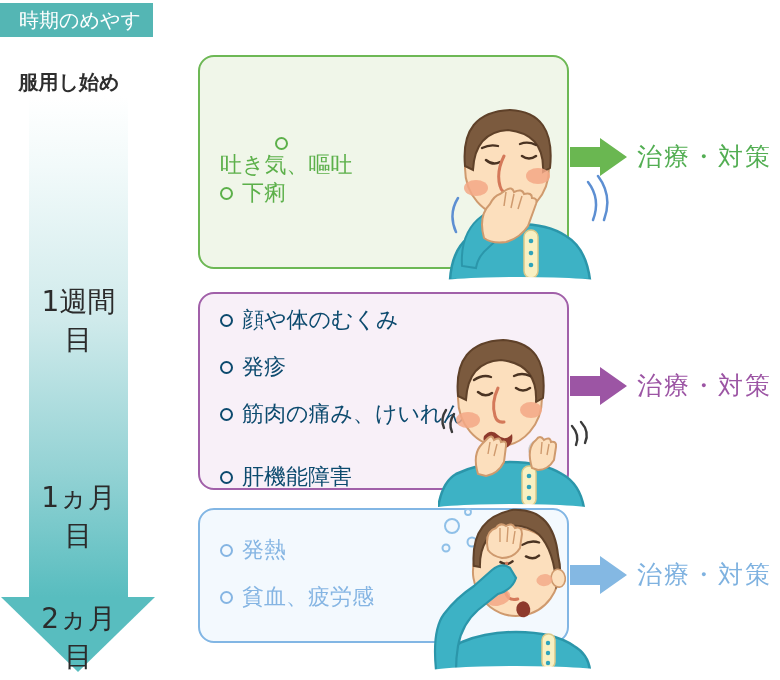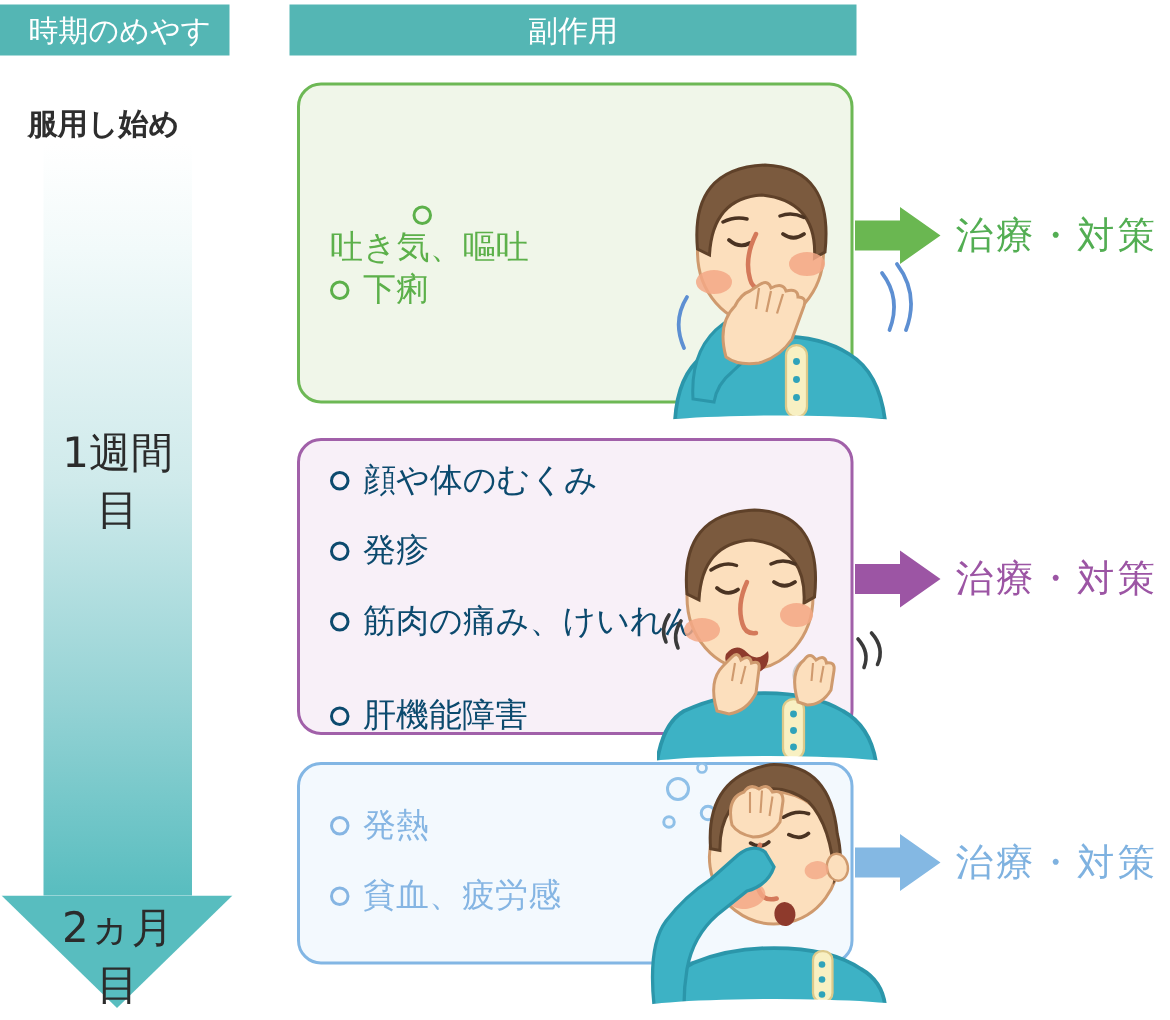--- a/index.html
+++ b/index.html
@@ -54,30 +54,28 @@
   .p3{left:430px;top:498px;}
 </style>
 </head>
 <body>
 
 <div class="canvas">
 
   <div class="hdr hdr-left">
     <span>時期のめやす</span>
   </div>
-  <div class="hdr hdr-right">
-    <span>副作用</span>
-  </div>
 
   <div class="start-label">服用し始め</div>
   <div class="band"></div>
   <svg class="band-tip" width="156" height="78" viewBox="0 0 156 78">
     <polygon points="1,0 155,0 78,75" fill="#58bdbf"></polygon>
   </svg>
   <div class="milestone ms-1">1週間目</div>
+  <div class="milestone ms-2">1ヵ月目</div>
   <div class="milestone ms-3">2ヵ月目</div>
 
   <section class="box box-green">
     <div class="item" style="top:80px;flex-direction:column;">
       <span class="ring"></span>
       <span>吐き気、嘔吐</span>
     </div>
     <div class="item" style="top:123px;">
       <span class="ring"></span>
       <span>下痢</span>

